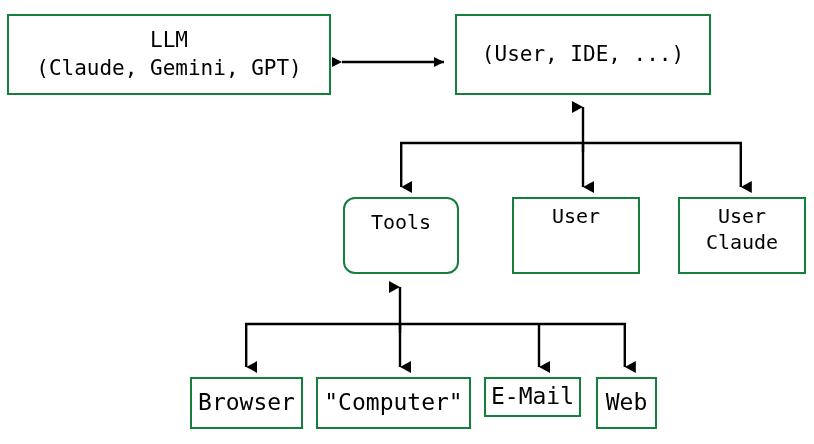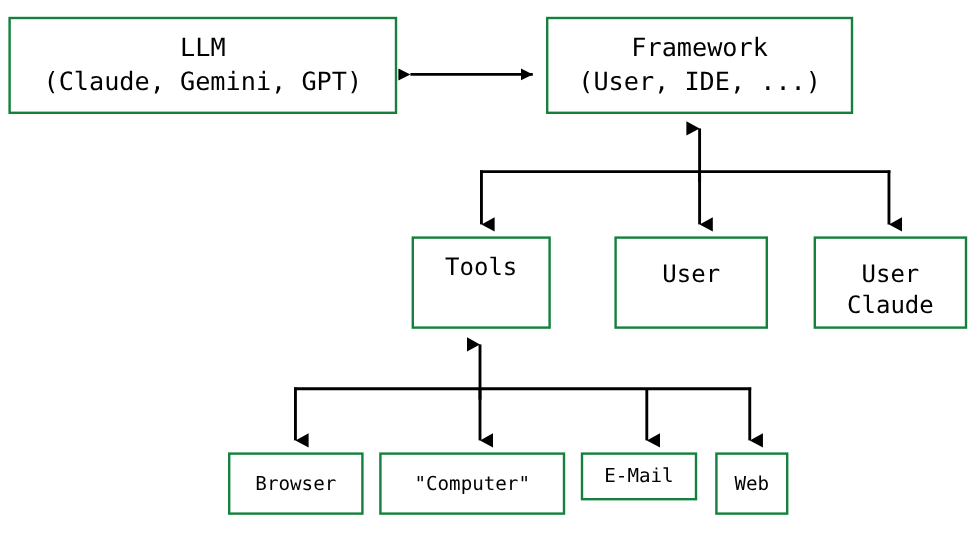--- a/index.html
+++ b/index.html
@@ -46,38 +46,38 @@
     display: block;
     white-space: pre;
   }
   .tier-top .node-line {
     font-size: 21px;
   }
   .tier-mid .node-line {
     font-size: 20px;
   }
   .tier-bottom .node-line {
-    font-size: 16px;
+    font-size: 23px;
     text-align: right;
   }
   
   #node-llm       { left: 7px;   top: 14px;  width: 324px; height: 81px; }
   #node-framework { left: 455px; top: 14px;  width: 256px; height: 81px; }
   
-  #node-tools       { left: 343px; top: 197px; width: 116px; height: 77px; }
+  #node-tools       { left: 343px; top: 197px; width: 116px; height: 77px; border-radius: 12px; }
   #node-user-input  { left: 512px; top: 197px; width: 128px; height: 77px; }
   #node-user-output { left: 678px; top: 197px; width: 128px; height: 77px; }
   
   #node-browser  { left: 190px; top: 377px; width: 113px; height: 52px; }
   #node-computer { left: 316px; top: 377px; width: 155px; height: 52px; }
   #node-email    { left: 484px; top: 377px; width: 97px;  height: 40px; }
   #node-web      { left: 596px; top: 377px; width: 61px;  height: 52px; }
 
   
-  .tier-mid { justify-content: flex-start; padding-top: 16px; }
+  .tier-mid { justify-content: flex-start; padding-top: 4px; }
   #node-tools { padding-top: 10px; }
 </style>
 </head>
 <body>
 
 <div id="diagram-root">
 
   <svg id="diagram-svg" viewBox="0 0 814 444" xmlns="http://www.w3.org/2000/svg">
     <defs>
       <marker id="arrow-right" markerWidth="11" markerHeight="11" refX="10" refY="5.5" orient="auto" markerUnits="userSpaceOnUse">
@@ -128,21 +128,20 @@
       <line x1="624.8" y1="323" x2="624.8" y2="367" stroke="#000000" stroke-width="2.4" marker-end="url(#arrow-down)"></line>
     </g>
   </svg>
 
   <div class="node-box tier-top" id="node-llm">
     <span class="node-line">LLM</span>
     <span class="node-line">(Claude, Gemini, GPT)</span>
   </div>
 
   <div class="node-box tier-top" id="node-framework">
-    <span class="node-line">Framework</span>
     <span class="node-line">(User, IDE, ...)</span>
   </div>
 
   <div class="node-box tier-mid" id="node-tools">
     <span class="node-line">Tools</span>
   </div>
 
   <div class="node-box tier-mid" id="node-user-input">
     <span class="node-line">User</span>
   </div>

